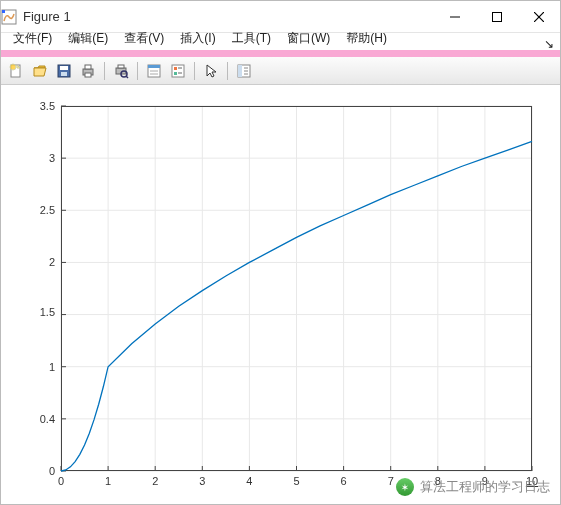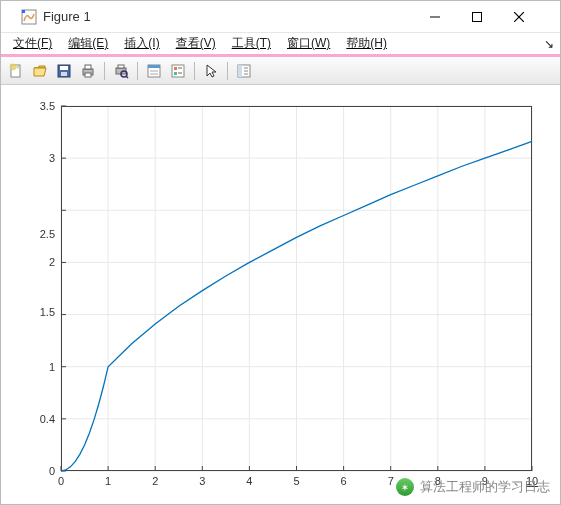--- a/index.html
+++ b/index.html
@@ -1,23 +1,23 @@
 <!DOCTYPE html>
 <html><head>
 <meta charset="utf-8">
 <style>
   * { box-sizing: border-box; margin: 0; padding: 0; }
   body { font-family: "Microsoft YaHei", "SimSun", Arial, sans-serif; font-size: 12px; background: #f0f0f0; }
   .window { width: 561px; height: 505px; background: #fff; border: 1px solid #bbb; position: relative; }
-  .titlebar { height: 32px; display: flex; align-items: center; padding: 0 20px; background: #fff; border-bottom: 1px solid #e5e5e5; }
+  .titlebar { height: 32px; display: flex; align-items: center; padding: 0 0; background: #fff; border-bottom: 1px solid #e5e5e5; }
   .title-icon { width: 16px; height: 16px; margin-right: 6px; display:inline-flex; align-items:center; justify-content:center;}
   .title-text { flex: 1; color: #333; font-size: 13px; }
   .win-btns { display: flex; gap: 0; }
   .win-btn { width: 42px; height: 30px; display: flex; align-items: center; justify-content: center; color: #333; cursor: pointer; }
-  .menubar { height: 24px; display: flex; align-items: center; padding: 0 4px; border-bottom: 3px solid #f9a8d4; position: relative; text-decoration: underline;}
+  .menubar { height: 24px; display: flex; align-items: flex-end; padding: 0 4px; border-bottom: 7px solid #f9a8d4; position: relative;}
   .menu-item { padding: 3px 8px; color: #222; cursor: pointer; }
   .menu-arrow { position:absolute; right:6px; top:4px; cursor:pointer; color:#222;}
   .toolbar { height: 28px; display: flex; align-items: center; padding: 2px 4px; border-bottom: 1px solid #ccc; background: linear-gradient(#fcfcfc, #e8e8e8); gap: 2px; }
   .tool-btn { width: 22px; height: 22px; display: flex; align-items: center; justify-content: center; border: 1px solid transparent; border-radius: 2px; cursor: pointer; }
   .tool-sep { width: 1px; height: 18px; background: #bbb; margin: 0 3px; }
   .plot-area { position: absolute; top: 85px; left: 0; right: 0; bottom: 0; background: #fff; }
   .axes { position: absolute; background: #fff; border: none; }
   .tick-label { position: absolute; font-size: 11px; color: #333; }
   .ylabel { right: 100%; margin-right: 6px; transform: translateY(-50%); }
   .xlabel { top: 100%; margin-top: 4px; transform: translateX(-50%); text-align: center; }
@@ -54,22 +54,22 @@
             <line x1="0" y1="0" x2="10" y2="10" stroke="#000" stroke-width="1.2"></line>
             <line x1="10" y1="0" x2="0" y2="10" stroke="#000" stroke-width="1.2"></line>
           </svg>
       </div>
     </div>
   </div>
 
   <div class="menubar">
     <span class="menu-item">文件(F)</span>
       <span class="menu-item">编辑(E)</span>
+      <span class="menu-item">查看(V)</span>
       <span class="menu-item">插入(I)</span>
-      <span class="menu-item">查看(V)</span>
       <span class="menu-item">工具(T)</span>
       <span class="menu-item">窗口(W)</span>
       <span class="menu-item">帮助(H)</span>
       <span class="menu-arrow">↘</span>
   </div>
 
   <div class="toolbar">
       <div class="tool-btn">
         <svg width="16" height="16">
           <rect x="3" y="2" width="9" height="12" fill="#fff" stroke="#888"></rect>
@@ -195,21 +195,21 @@
         <div class="tick-label xlabel" style="left: 282.6px;">6</div>
         <div class="tick-label xlabel" style="left: 329.7px;">7</div>
         <div class="tick-label xlabel" style="left: 376.8px;">8</div>
         <div class="tick-label xlabel" style="left: 423.9px;">9</div>
         <div class="tick-label xlabel" style="left: 471px; text-decoration: underline;">10</div>
         <div class="tick-label ylabel" style="top: 365px;">0</div>
         <div class="tick-label ylabel" style="top: 312.857px;">0.4</div>
         <div class="tick-label ylabel" style="top: 260.714px;">1</div>
         <div class="tick-label ylabel" style="top: 206px;">1.5</div>
         <div class="tick-label ylabel" style="top: 156.429px;">2</div>
-        <div class="tick-label ylabel" style="top: 104.286px; margin-top: 24px;">2.5</div>
+        <div class="tick-label ylabel" style="top: 104.286px;">2.5</div>
         <div class="tick-label ylabel" style="top: 52.1429px;">3</div>
         <div class="tick-label ylabel" style="top: 0px;">3.5</div>
       </div>
   </div>
 
   <div class="watermark">
     <span class="wm-icon">✶</span>
     <span>算法工程师的学习日志</span>
   </div>
 

